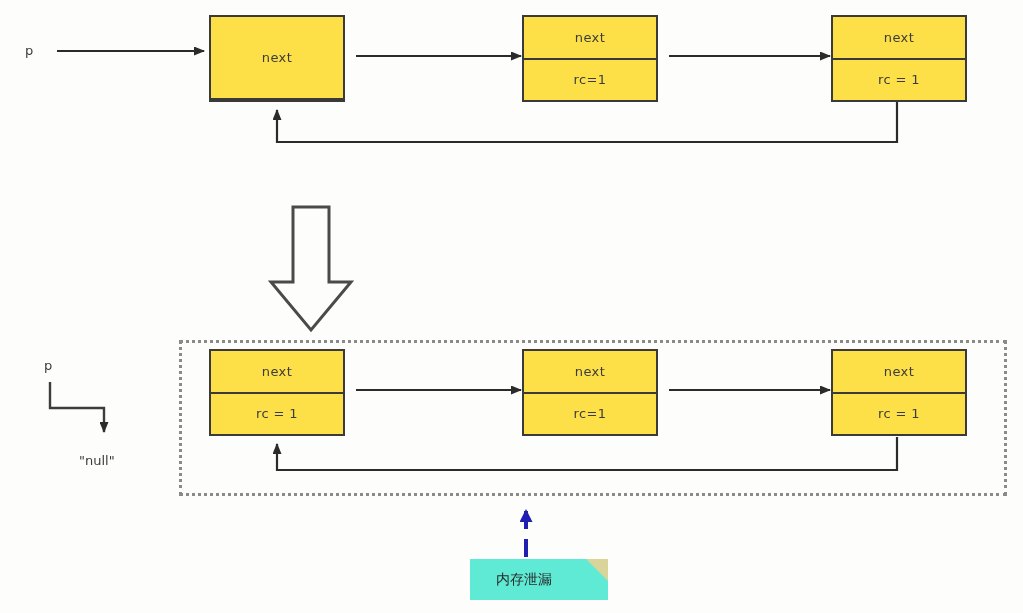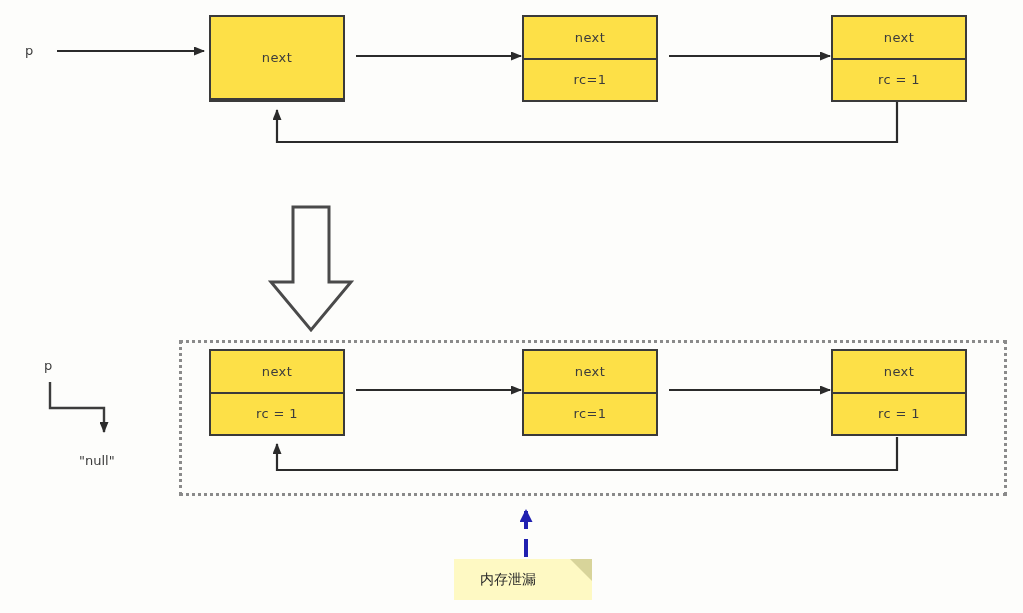--- a/index.html
+++ b/index.html
@@ -59,25 +59,25 @@
   }
   .text-label {
     position: absolute;
     font-size: 13px;
     color: #3c3c3c;
     font-family: "DejaVu Sans", sans-serif;
     white-space: nowrap;
   }
   .sticky-note {
     position: absolute;
-    left: 454px;
+    left: 470px;
     top: 559px;
     width: 138px;
     height: 41px;
-    background: #fef9c3;
+    background: #5eead4;
     box-sizing: border-box;
   }
   .sticky-note .fold {
     position: absolute;
     right: 0;
     top: 0;
     width: 0;
     height: 0;
     border-top: 22px solid #d8d49a;
     border-left: 22px solid transparent;

